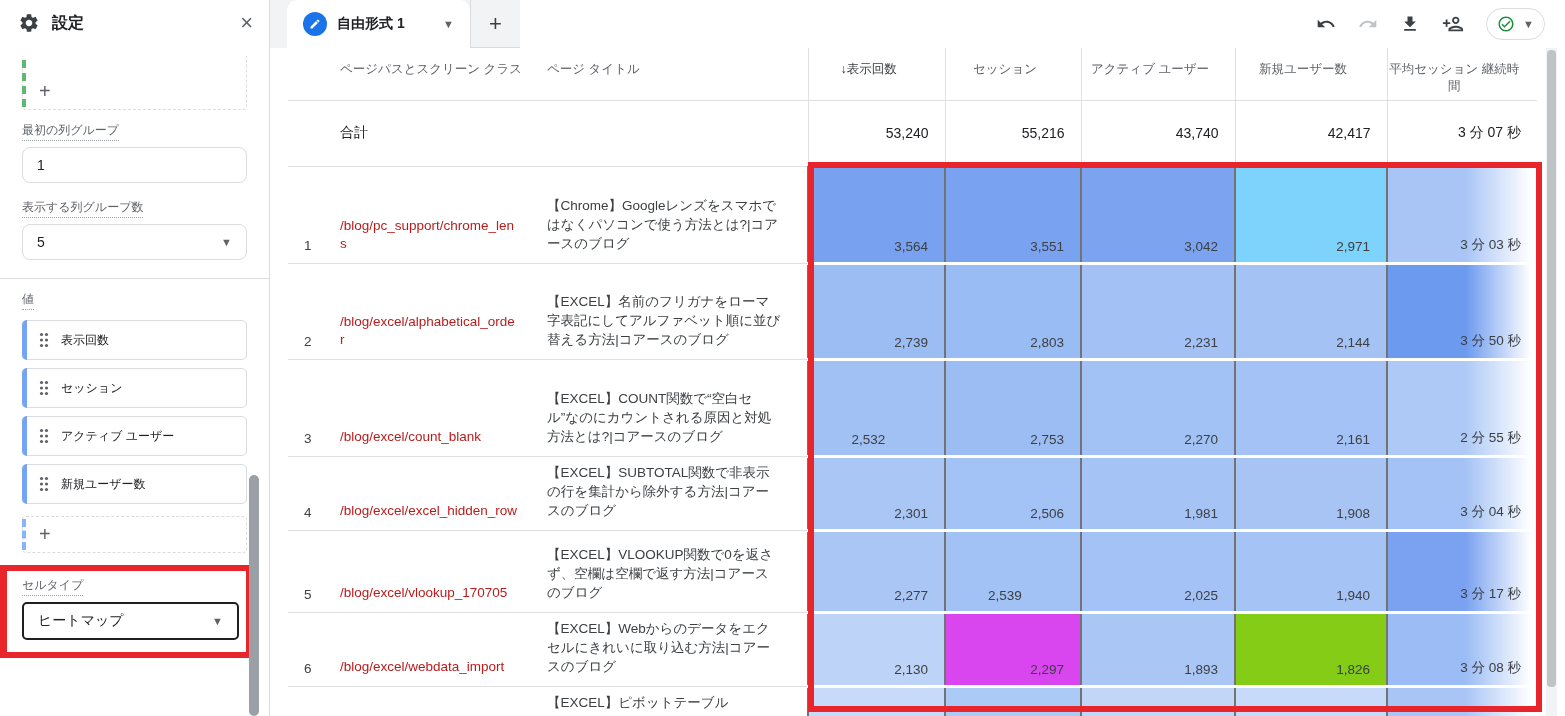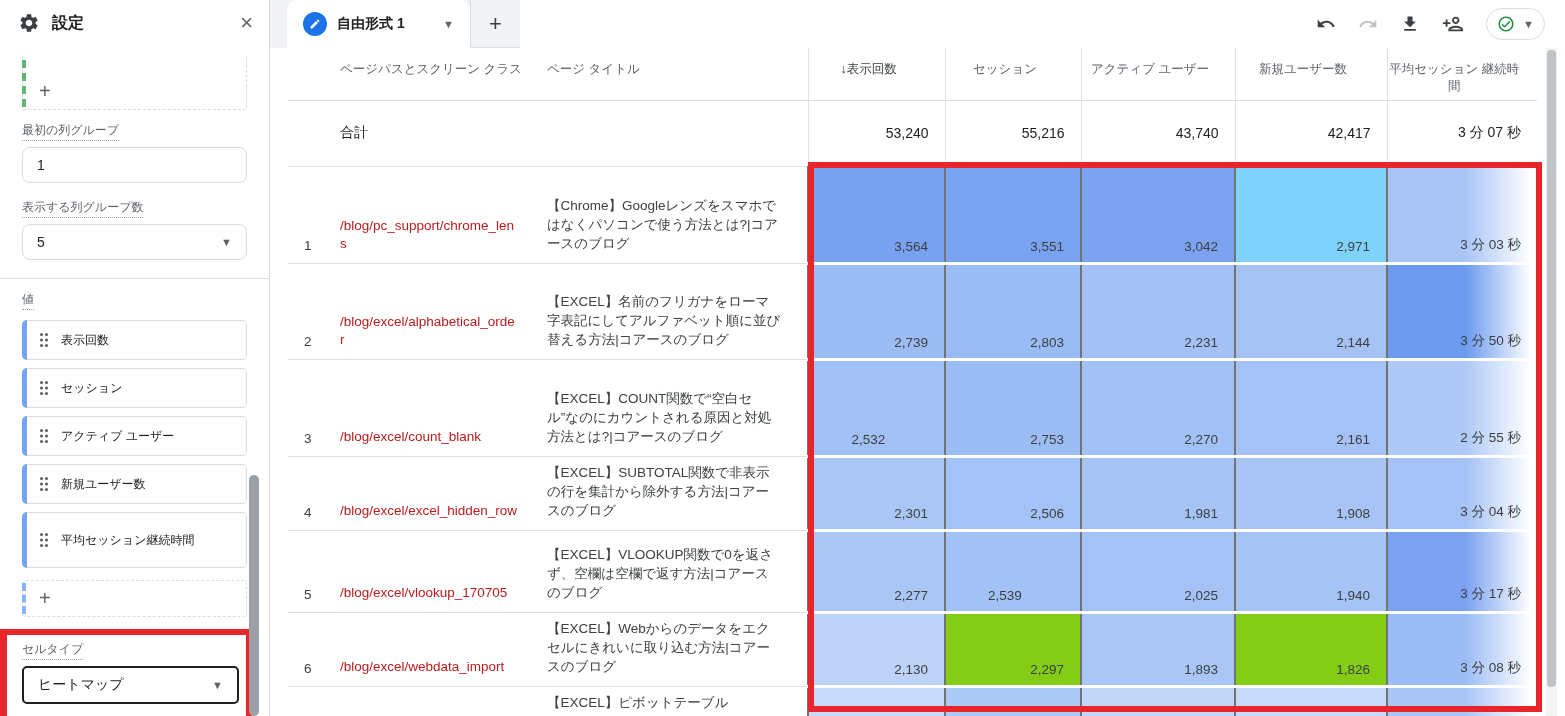--- a/index.html
+++ b/index.html
@@ -166,31 +166,20 @@
       <svg width="10" height="16" viewBox="0 0 10 16" fill="#5f6368">
           <circle cx="2.5" cy="2.5" r="1.6"></circle>
           <circle cx="7.5" cy="2.5" r="1.6"></circle>
           <circle cx="2.5" cy="8" r="1.6"></circle>
           <circle cx="7.5" cy="8" r="1.6"></circle>
           <circle cx="2.5" cy="13.5" r="1.6"></circle>
           <circle cx="7.5" cy="13.5" r="1.6"></circle>
         </svg>
       <span>新規ユーザー数</span>
     </div>
-    <div class="chip tall">
-      <svg width="10" height="16" viewBox="0 0 10 16" fill="#5f6368">
-          <circle cx="2.5" cy="2.5" r="1.6"></circle>
-          <circle cx="7.5" cy="2.5" r="1.6"></circle>
-          <circle cx="2.5" cy="8" r="1.6"></circle>
-          <circle cx="7.5" cy="8" r="1.6"></circle>
-          <circle cx="2.5" cy="13.5" r="1.6"></circle>
-          <circle cx="7.5" cy="13.5" r="1.6"></circle>
-        </svg>
-      <span>平均セッション継続時間</span>
-    </div>
   </div>
 
   <div class="sb-item" style="margin-top:12px">
     <div class="drop blue">
       <span class="plus">+</span>
     </div>
   </div>
 
   <div class="celltype-box">
     <span class="field-label">セルタイプ</span>
@@ -337,21 +326,21 @@
           <td class="c-heat" style="background: rgb(164, 194, 245);">2,025</td>
           <td class="c-heat" style="background: rgb(166, 195, 245);">1,940</td>
           <td class="c-heat" style="background: linear-gradient(90deg, rgb(122, 162, 240) 52%, rgb(255, 255, 255) 96%);">3 分 17 秒</td>
         </tr>
 
         <tr style="height:73px">
           <td class="c-num">6</td>
           <td class="c-path">/blog/excel/webdata_import</td>
           <td class="c-title">【EXCEL】Webからのデータをエクセルにきれいに取り込む方法|コアースのブログ</td>
           <td class="c-heat" style="background: rgb(190, 211, 248);">2,130</td>
-          <td class="c-heat" style="background: #84cc16;">2,297</td>
+          <td class="c-heat" style="background: #d946ef;">2,297</td>
           <td class="c-heat" style="background: rgb(170, 198, 245);">1,893</td>
           <td class="c-heat" style="background: #84cc16;">1,826</td>
           <td class="c-heat" style="background: linear-gradient(90deg, rgb(155, 188, 244) 52%, rgb(255, 255, 255) 96%);">3 分 08 秒</td>
         </tr>
 
         <tr class="r7" style="height:120px">
           <td class="c-num"></td>
           <td class="c-path"></td>
           <td class="c-title">【EXCEL】ピボットテーブル</td>
           <td class="c-heat" style="background: rgb(199, 218, 249);"></td>

